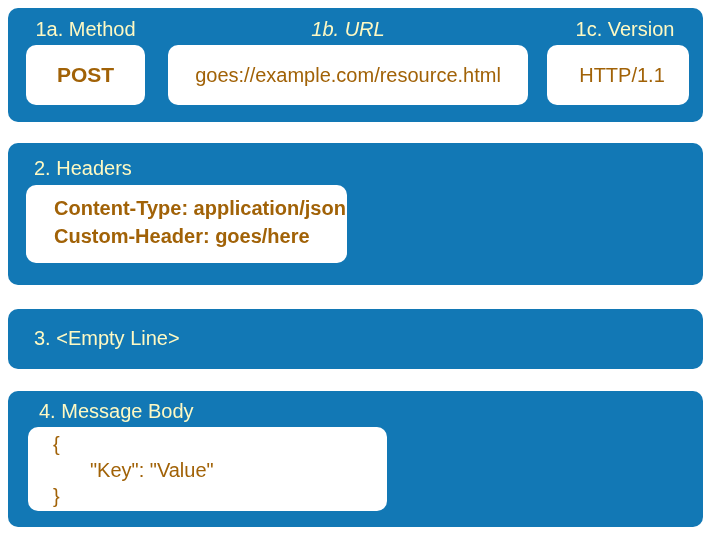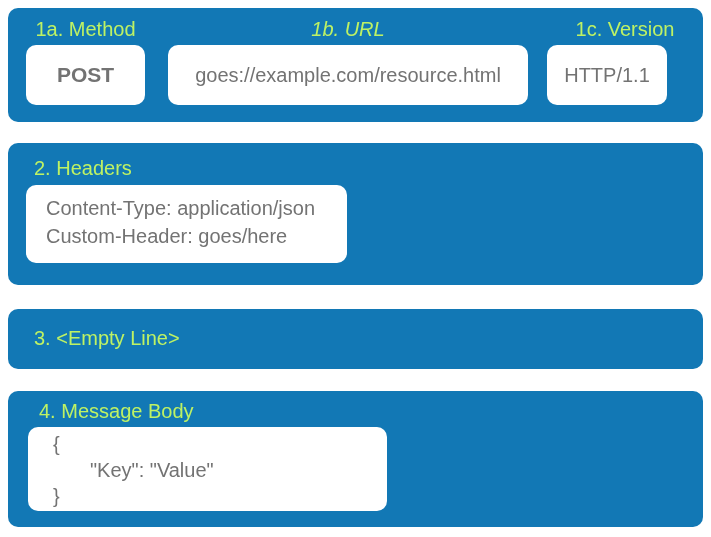--- a/index.html
+++ b/index.html
@@ -17,52 +17,52 @@
   }
   .band {
     position: absolute;
     left: 8px;
     width: 695px;
     background: #1278B5;
     border-radius: 10px;
   }
   .band-label {
     position: absolute;
-    color: #bef264;
+    color: #fef9c3;
     font-size: 20px;
     line-height: 26px;
     white-space: nowrap;
   }
   .white-box {
     position: absolute;
     background: #ffffff;
     border-radius: 10px;
-    color: #737373;
+    color: #a16207;
     font-size: 20px;
   }
   .center-box {
     display: flex;
     align-items: center;
     justify-content: center;
   }
   
   .band.request-line { top: 8px; height: 114px; }
   .rl-label { top: 8px; text-align: center; }
   .rl-label.method  { left: 18px;  width: 119px; }
   .rl-label.url     { left: 160px; width: 360px; font-style: italic; }
   .rl-label.version { left: 557px; width: 120px; }
   .rl-box { top: 37px; height: 60px; }
   .rl-box.method  { left: 18px;  width: 119px; font-weight: bold; font-size: 21px; }
   .rl-box.url     { left: 160px; width: 360px; }
-  .rl-box.version { left: 539px; width: 120px; }
+  .rl-box.version { left: 539px; width: 134px; padding-left: 8px; }
   
   .band.headers { top: 143px; height: 142px; }
   .hdr-label { left: 26px; top: 12px; }
   .hdr-box { left: 18px; top: 42px; width: 321px; height: 78px; padding-top: 9px; box-sizing: border-box; }
-  .hdr-line { padding-left: 20px; line-height: 28px; white-space: nowrap; }
+  .hdr-line { padding-left: 28px; line-height: 28px; white-space: nowrap; font-weight: bold; }
   
   .band.empty-line { top: 309px; height: 60px; }
   .el-label { left: 26px; top: 16px; }
   
   .band.message-body { top: 391px; height: 136px; }
   .mb-label { left: 31px; top: 7px; }
   .mb-box { left: 20px; top: 36px; width: 359px; height: 84px; padding-top: 4px; box-sizing: border-box; }
   .mb-line { padding-left: 25px; line-height: 26px; white-space: pre; }
   .mb-line.indent { padding-left: 62px; }
 </style>

